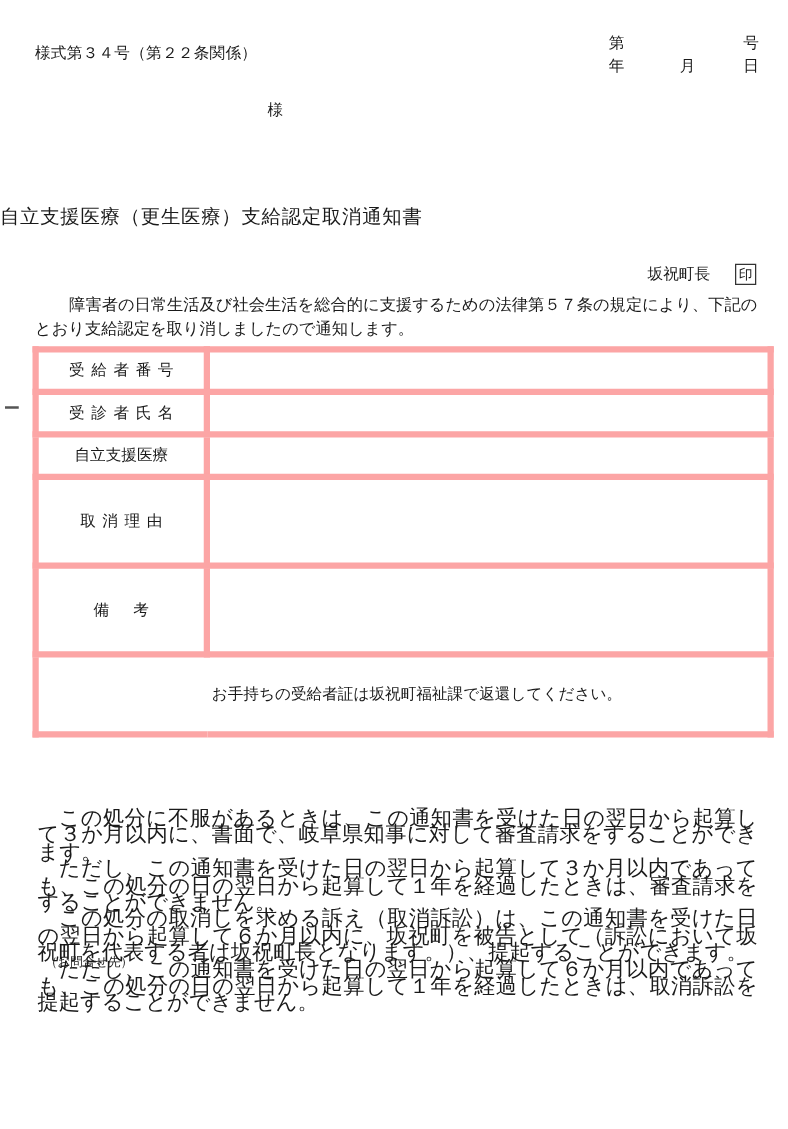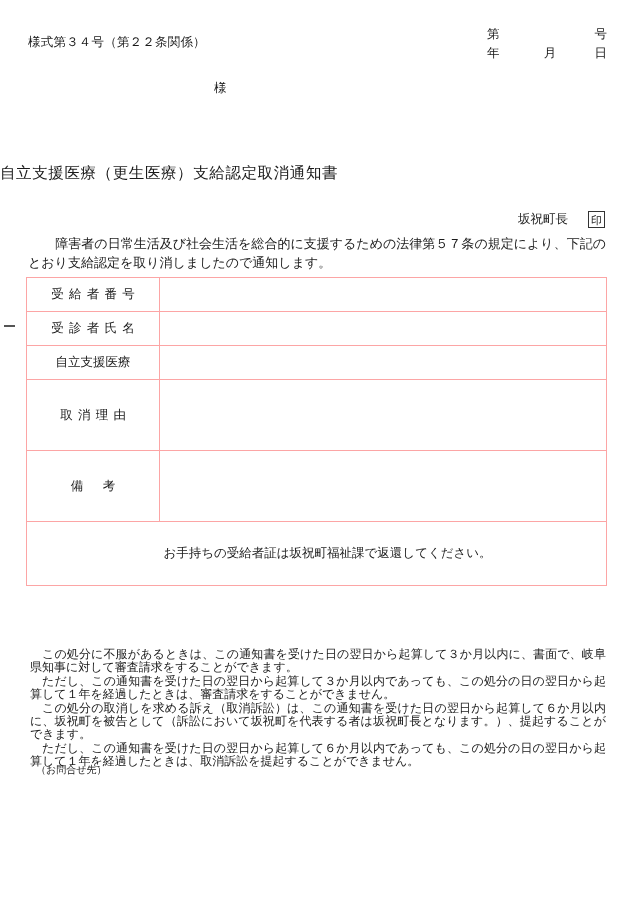--- a/index.html
+++ b/index.html
@@ -104,21 +104,21 @@
   
   .form-table {
     position: absolute;
     left: 26px;
     top: 277px;
     width: 578px;
     border-collapse: collapse;
     table-layout: fixed;
   }
   .form-table td {
-    border: 1px solid #fca5a5;
+    border: 5px solid #fca5a5;
     padding: 0;
     vertical-align: middle;
   }
   .form-table td.label {
     width: 132px;
     text-align: center;
     font-size: 12.5px;
   }
   .form-table td.value { width: 446px; }
   .lbl-spread {
@@ -149,21 +149,21 @@
     height: 2px;
     background: #555;
   }
 
   
   .legal {
     position: absolute;
     left: 30px;
     top: 648px;
     width: 576px;
-    font-size: 12px;
+    font-size: 17px;
     line-height: 13.4px;
     text-align: justify;
     text-justify: inter-character;
   }
   .legal p {
     margin: 0;
     text-indent: 1em;
   }
   .contact {
     position: absolute;

